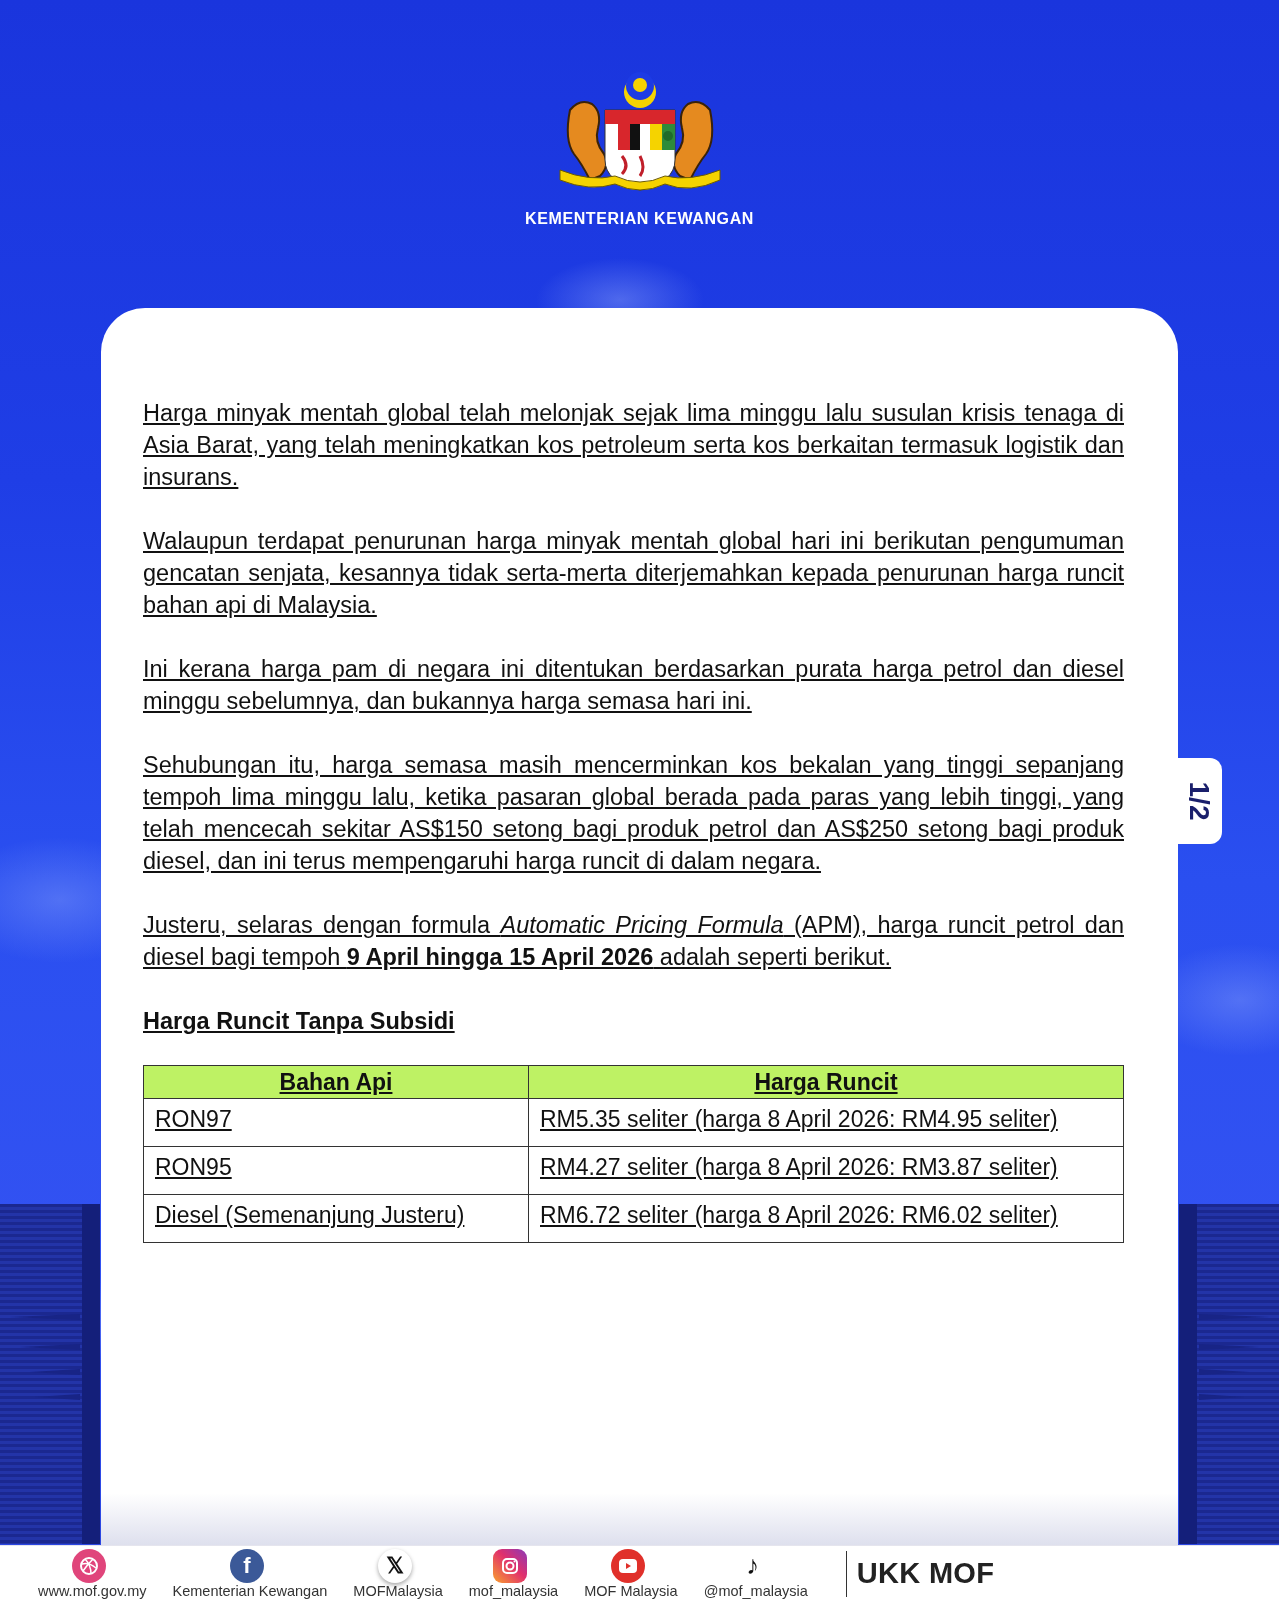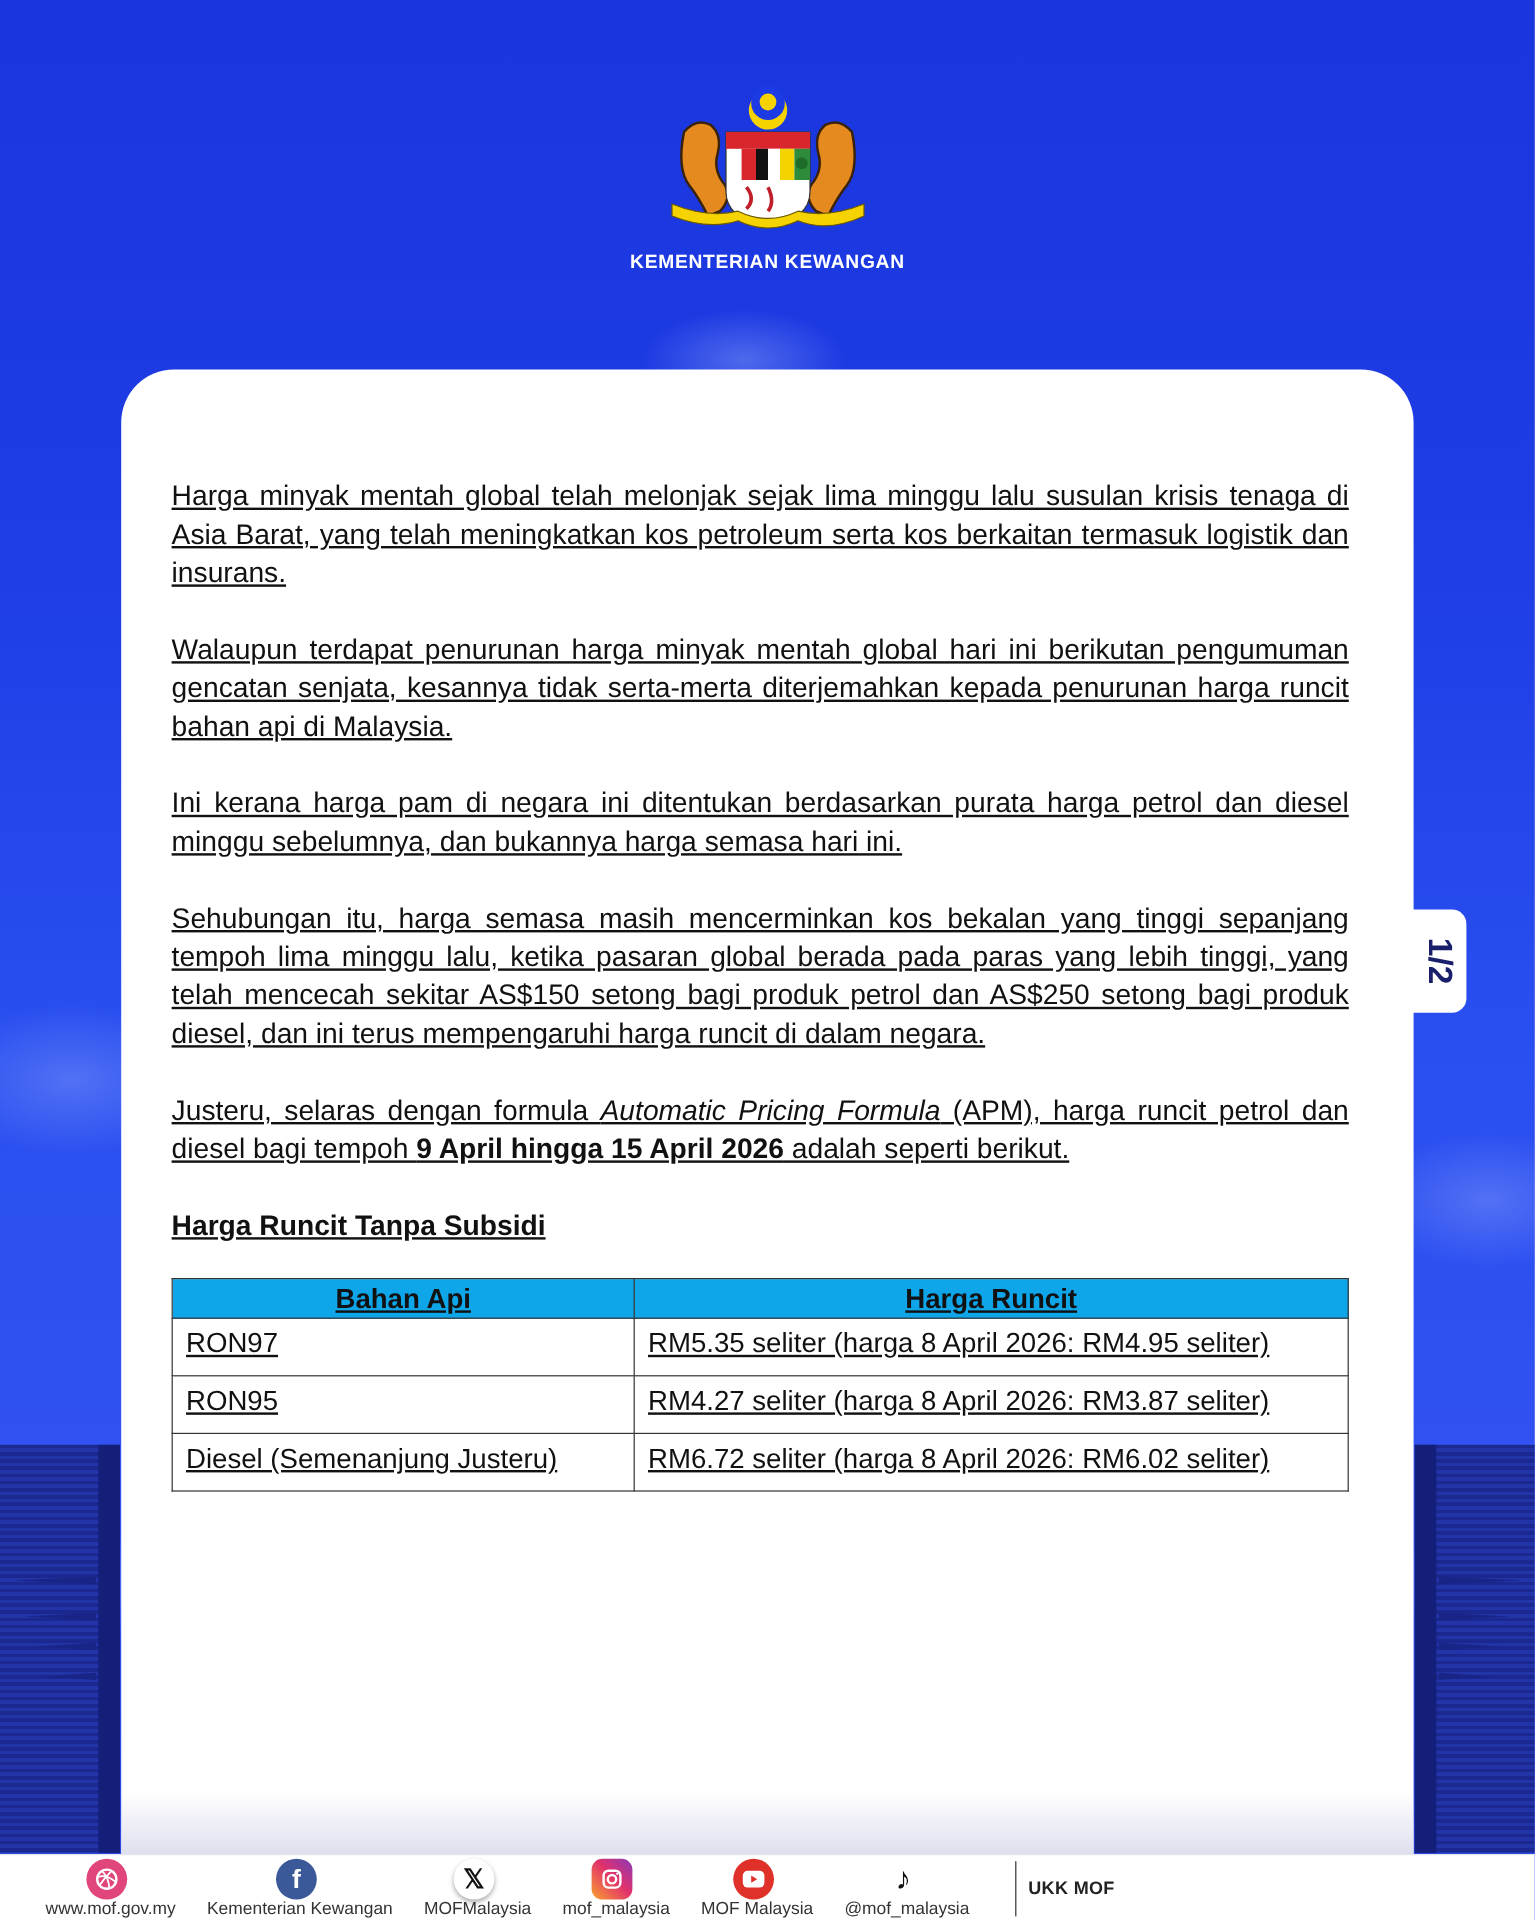--- a/index.html
+++ b/index.html
@@ -63,21 +63,21 @@
   }
   .content p { margin: 0 0 32px 0; text-align: justify; }
   .content em { font-style: italic; }
   .content b { font-weight: 700; }
   .subhead { font-weight: 700; font-size: 23.5px; margin: 0 0 28px 0; }
 
   table.prices {
     border-collapse: collapse; width: 981px; font-size: 23px; color: #111;
   }
   table.prices th {
-    background: #0ea5e9; font-weight: 700; text-align: center;
+    background: #bef264; font-weight: 700; text-align: center;
     border: 1.5px solid #333; height: 30px; padding: 0;
   }
   table.prices td {
     border: 1.5px solid #333; vertical-align: top; padding: 4px 10px 0 11px; height: 43px; margin-top: 42px;
   }
   table.prices td:first-child, table.prices th:first-child { width: 363px; }
 
   
   .footer {
     position: absolute; left: 0; top: 1545px; width: 1279px; height: 55px;
@@ -86,21 +86,21 @@
   }
   .social { display: flex; align-items: center; margin-left: 38px; flex-direction: column; }
   .social + .social { margin-left: 26px; }
   .sicon {
     width: 34px; height: 34px; border-radius: 50%; display: flex;
     align-items: center; justify-content: center; color: #fff; font-weight: 700;
     font-size: 18px; margin-right: 6px; flex-shrink: 0;
   }
   .slabel { font-size: 14.5px; color: #333; white-space: nowrap; }
   .divider { width: 1px; height: 46px; background: #333; margin-left: 38px; }
-  .brand { font-weight: 700; font-size: 15px; color: #222; margin-left: 10px; letter-spacing: 0.3px; }
+  .brand { font-weight: 700; font-size: 29px; color: #222; margin-left: 10px; letter-spacing: 0.3px; }
 </style>
 </head>
 <body>
 
 <div class="clouds"></div>
 
 <div class="building left">
   <div class="tower"></div>
   <div class="fin" style="top:110px;width:70px;"></div>
   <div class="fin" style="top:140px;width:60px;"></div>

